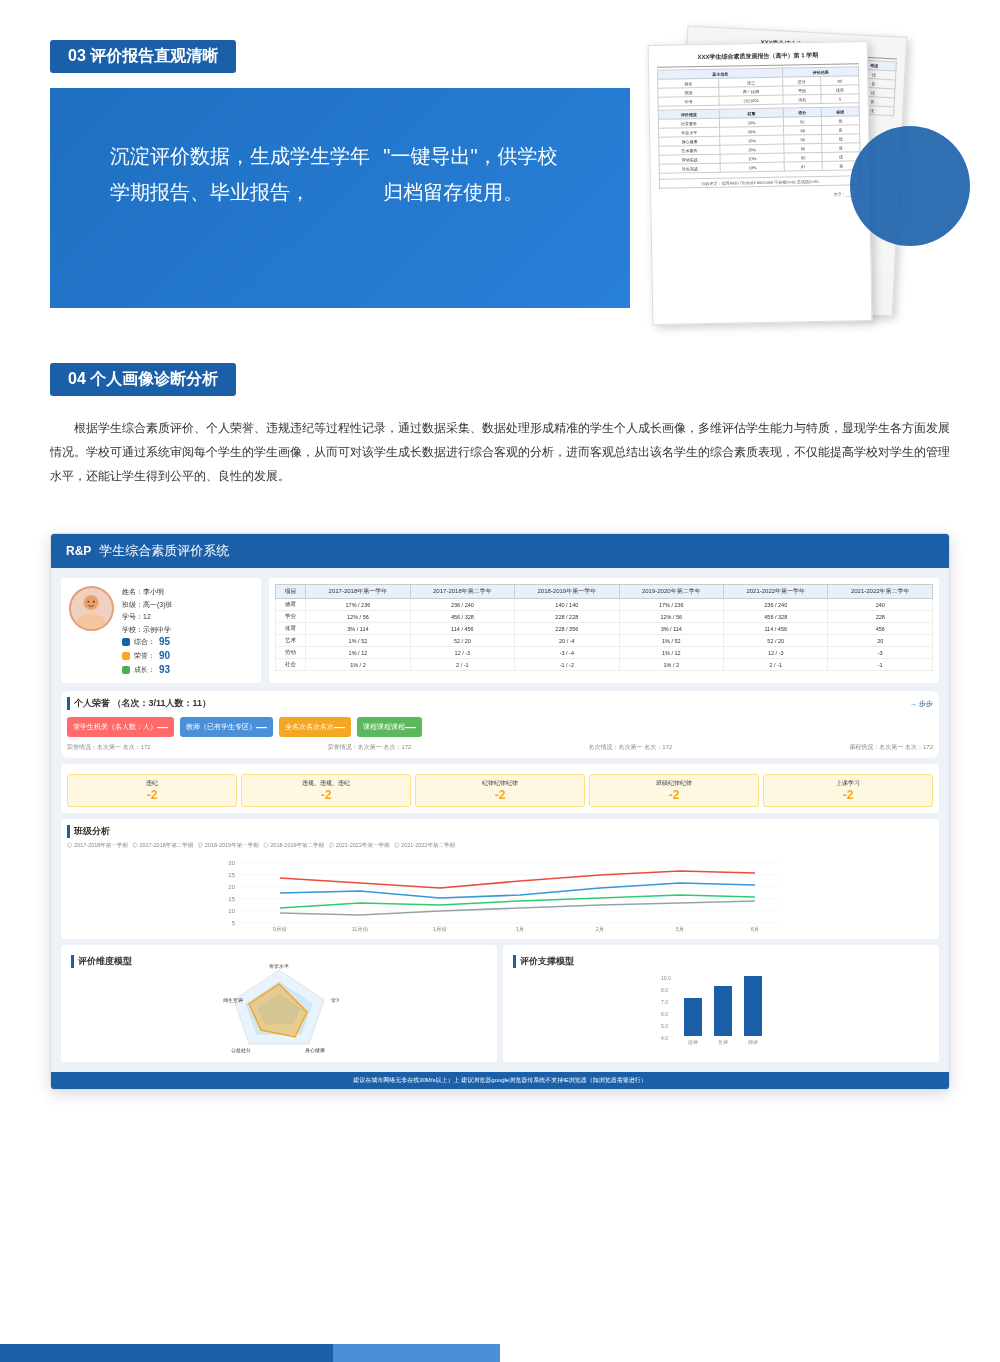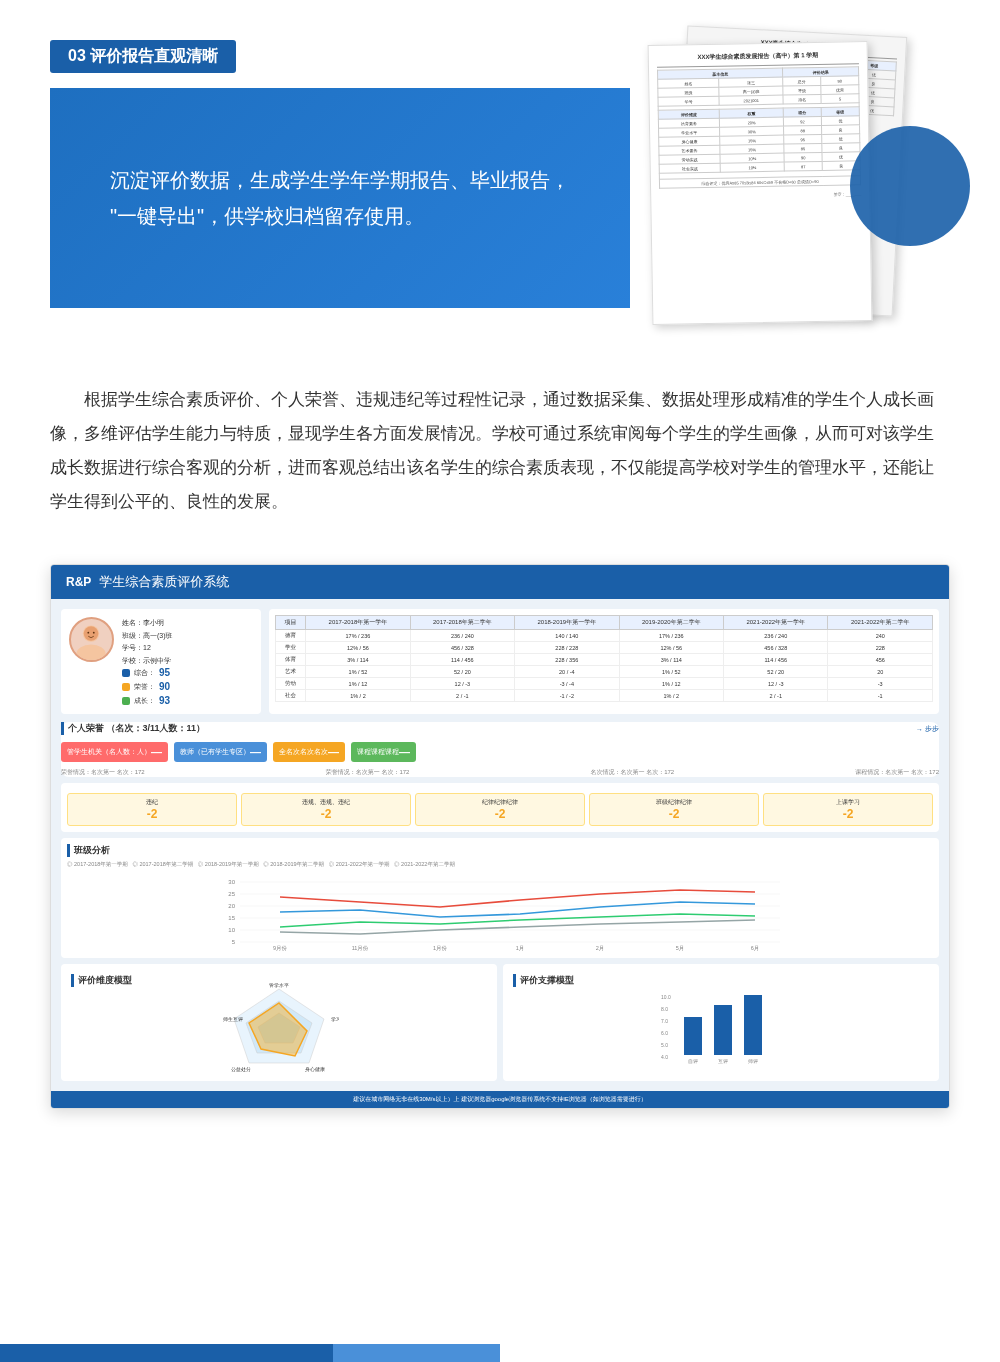--- a/index.html
+++ b/index.html
@@ -35,21 +35,20 @@
       margin-top: 0;
       position: relative;
     }
 
     .blue-block {
       background: linear-gradient(135deg, #1e6fc0 0%, #2980d9 100%);
       padding: 50px 60px 50px 60px;
       flex: 1;
       min-height: 220px;
       display: flex;
-      flex-direction: column;
       justify-content: center;
       margin-top: 15px;
     }
 
     .blue-block p {
       color: #fff;
       font-size: 20px;
       line-height: 1.8;
     }
 
@@ -138,21 +137,21 @@
       z-index: 2;
       opacity: 0.9;
     }
 
     
     .section-04 {
       padding: 40px 50px 20px 50px;
     }
 
     .section-04-text {
-      font-size: 17px;
+      font-size: 12px;
       line-height: 2.0;
       color: #333;
       text-indent: 2em;
       margin-top: 20px;
     }
 
     
     .dashboard-container {
       margin: 25px 50px 20px 50px;
       border: 1px solid #ddd;
@@ -304,20 +303,21 @@
     
     .achievement-row {
       display: flex;
       gap: 6px;
       margin-bottom: 6px;
     }
 
     .achievement-card {
       background: #fff;
       border-radius: 8px;
+      padding: 6px;
       flex: 1;
     }
 
     .ach-item {
       display: flex;
       align-items: center;
       justify-content: space-between;
       padding: 4px 6px;
       border-radius: 3px;
       margin: 3px 0;
@@ -606,20 +606,23 @@
             </table>
           <div style="margin-top:6px; font-size:4px; color:#777; text-align:right;">签章：_______</div>
         </div>
       </div>
       <div class="blue-circle"></div>
     </div>
   </div>
 </div>
 
 <div class="section-04">
+  <div class="section-header">
+    <span>04 个人画像诊断分析</span>
+  </div>
   <p class="section-04-text">根据学生综合素质评价、个人荣誉、违规违纪等过程性记录，通过数据采集、数据处理形成精准的学生个人成长画像，多维评估学生能力与特质，显现学生各方面发展情况。学校可通过系统审阅每个学生的学生画像，从而可对该学生成长数据进行综合客观的分析，进而客观总结出该名学生的综合素质表现，不仅能提高学校对学生的管理水平，还能让学生得到公平的、良性的发展。</p>
 </div>
 
 <div class="dashboard-container">
 
   <div class="dash-header">
     <span class="dash-logo">R&amp;P</span>
     <span class="dash-title">学生综合素质评价系统</span>
   </div>
 

